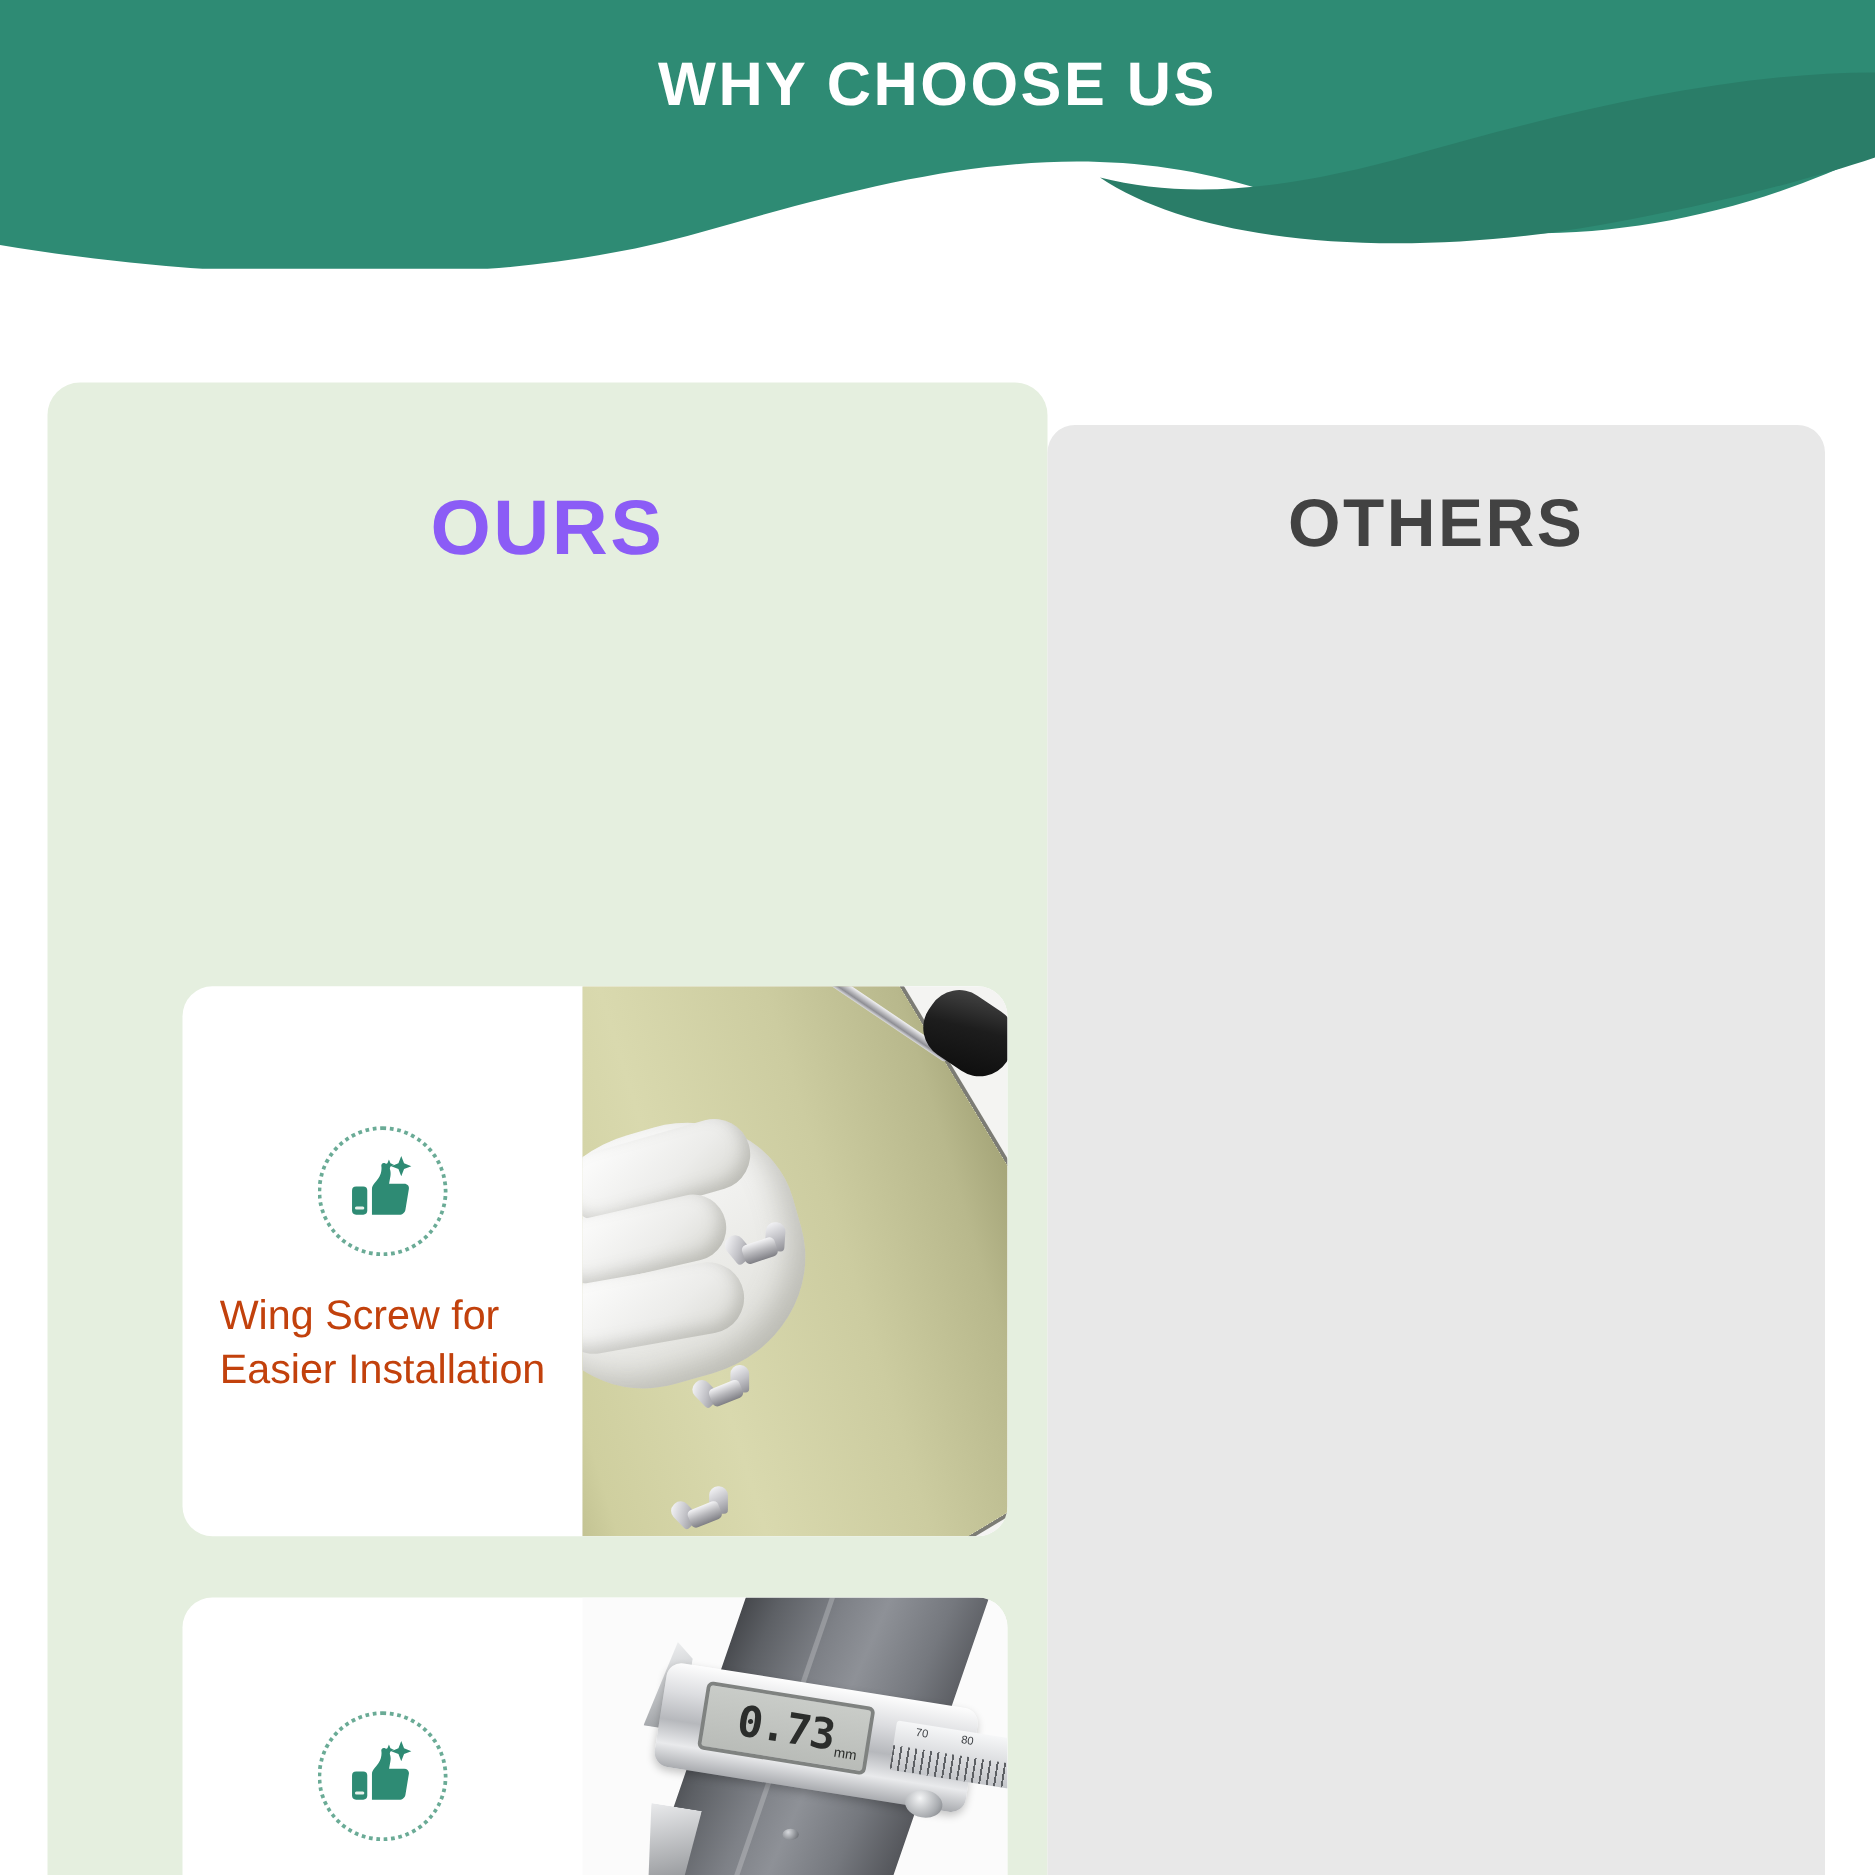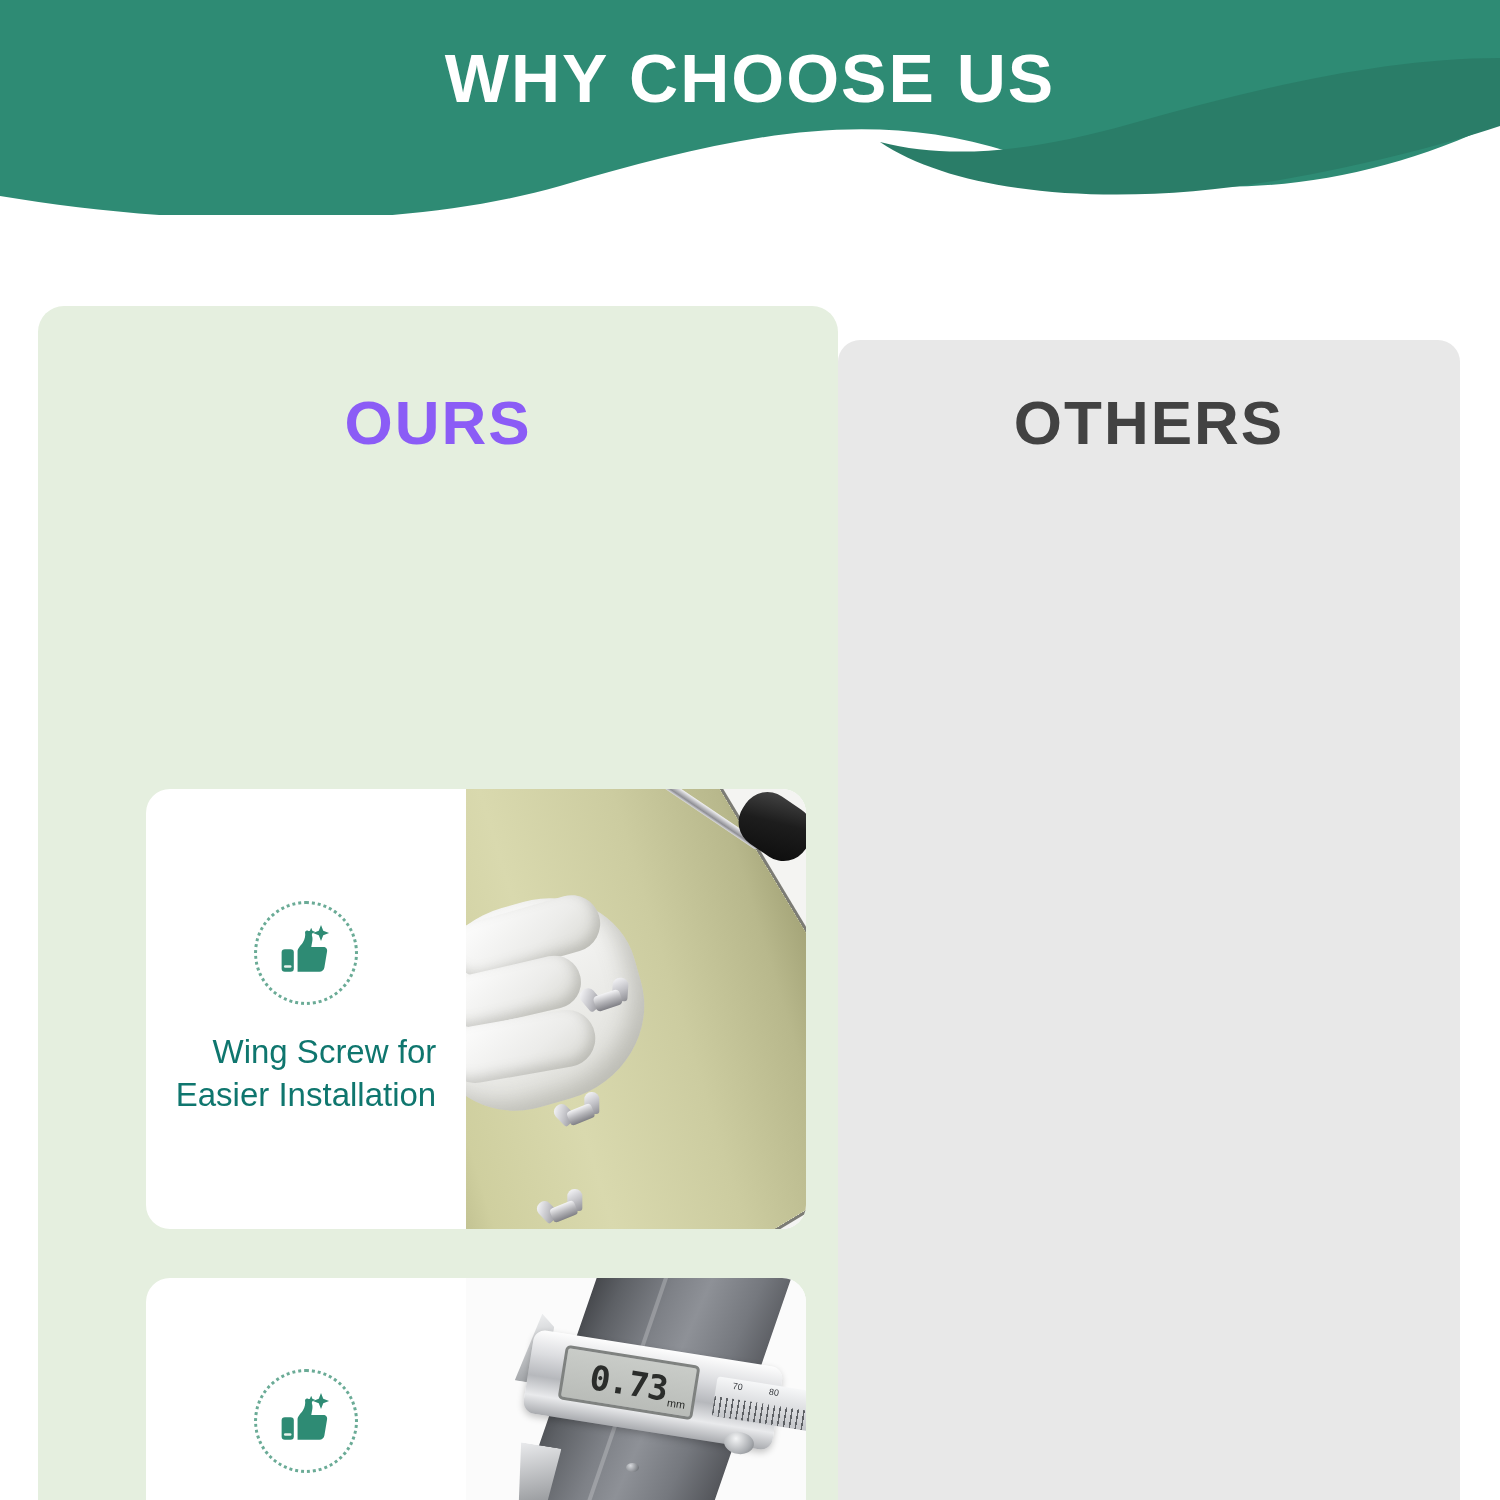--- a/index.html
+++ b/index.html
@@ -14,21 +14,21 @@
 
   
   .header{
     position:absolute;left:0;top:0;width:1500px;height:215px;overflow:hidden;
   }
   .header svg{position:absolute;left:0;top:0;width:1500px;height:215px;display:block;}
   .header-title{
     position:absolute;left:0;top:44px;width:1500px;
     text-align:center;
     color:#ffffff;
-    font-size:68px;
+    font-size:49px;
     font-weight:bold;
     letter-spacing:2px;
     line-height:1;
     font-family:"Liberation Sans", sans-serif;
     z-index:3;
   }
 
   
   .panel{
     position:absolute;
@@ -49,21 +49,21 @@
     position:absolute;left:0;width:100%;
     text-align:center;
     font-weight:bold;
     line-height:1;
     font-family:"Liberation Sans", sans-serif;
   }
   .heading-ours{
     top:86px;font-size:62px;color:#8b5cf6;letter-spacing:2px;
   }
   .heading-others{
-    top:52px;font-size:62px;color:#424242;letter-spacing:2px;
+    top:52px;font-size:54px;color:#424242;letter-spacing:2px;
   }
 
   
   .card{
     position:absolute;
     background:#ffffff;
     border-radius:24px;
     overflow:hidden;
     display:flex;
     flex-direction:row;
@@ -87,22 +87,22 @@
     box-sizing:border-box;
   }
   .icon-ours{
     width:104px;height:104px;
     border:3px dotted #6aab96;
     margin-bottom:26px;
   }
   .icon-circle svg{display:block;}
 
   .card-caption{
-    text-align:right;
-    color:#0f766e;
+    text-align:left;
+    color:#c2410c;
     line-height:1.30;
     font-family:"Liberation Sans", sans-serif;
     font-weight:400;
     white-space:pre-line;
   }
   .caption-ours{font-size:33px;}
 
   .card-photo{
     flex:1 1 auto;
     position:relative;

